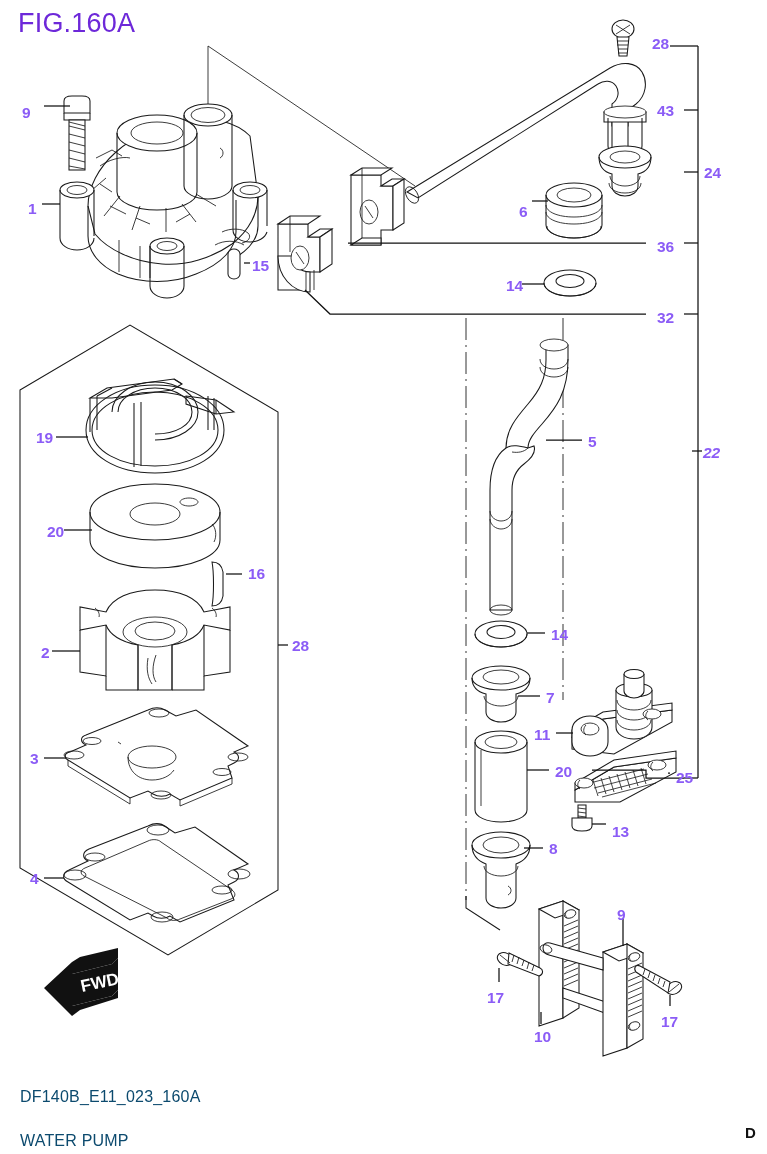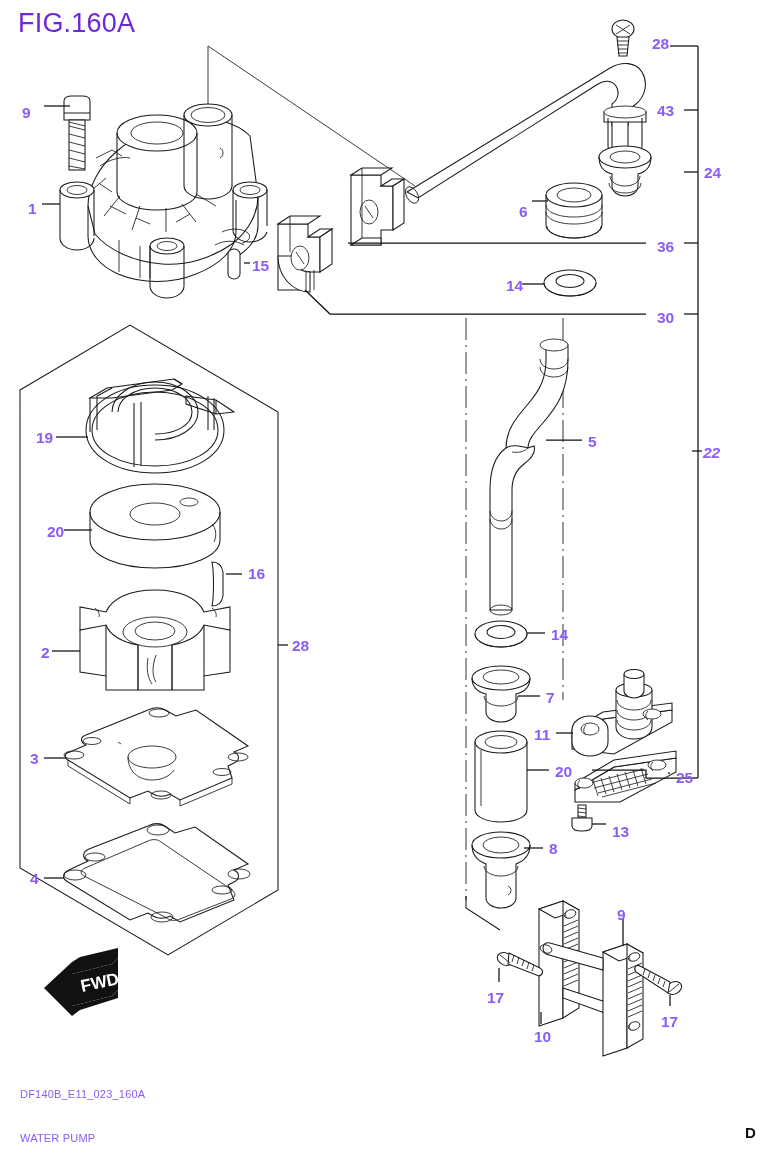--- a/index.html
+++ b/index.html
@@ -25,22 +25,22 @@
     top: 8px;
     font-size: 27px;
     font-weight: 400;
     letter-spacing: 0.2px;
     color: #6d28d9;
     font-family: "Liberation Sans", sans-serif;
   }
   .footer-line {
     position: absolute;
     left: 20px;
-    font-size: 11px;
-    color: #8b5cf6;
+    font-size: 16px;
+    color: #0c4a6e;
     letter-spacing: 0.2px;
     font-family: "Liberation Sans", sans-serif;
   }
   #footer-code { top: 1088px; }
   #footer-name { top: 1132px; }
   #page-marker {
     position: absolute;
     left: 745px;
     top: 1124px;
     font-size: 15px;
@@ -506,21 +506,21 @@
   <div id="callout-layer">
       <div class="callout" style="left: 22px; top: 105px;">9</div>
       <div class="callout" style="left: 28px; top: 201px;">1</div>
       <div class="callout" style="left: 252px; top: 258px;">15</div>
       <div class="callout" style="left: 652px; top: 36px;">28</div>
       <div class="callout" style="left: 657px; top: 103px;">43</div>
       <div class="callout" style="left: 657px; top: 165px; margin-left: 47px;">24</div>
       <div class="callout" style="left: 519px; top: 204px;">6</div>
       <div class="callout" style="left: 657px; top: 239px;">36</div>
       <div class="callout" style="left: 506px; top: 278px;">14</div>
-      <div class="callout" style="left: 657px; top: 310px;">30</div>
+      <div class="callout" style="left: 657px; top: 310px;">32</div>
       <div class="callout" style="left: 703px; top: 445px; font-style: italic;">22</div>
       <div class="callout" style="left: 588px; top: 434px;">5</div>
       <div class="callout" style="left: 36px; top: 430px;">19</div>
       <div class="callout" style="left: 47px; top: 524px;">20</div>
       <div class="callout" style="left: 248px; top: 566px;">16</div>
       <div class="callout" style="left: 41px; top: 645px;">2</div>
       <div class="callout" style="left: 292px; top: 638px;">28</div>
       <div class="callout" style="left: 30px; top: 751px;">3</div>
       <div class="callout" style="left: 30px; top: 871px;">4</div>
       <div class="callout" style="left: 551px; top: 627px;">14</div>

